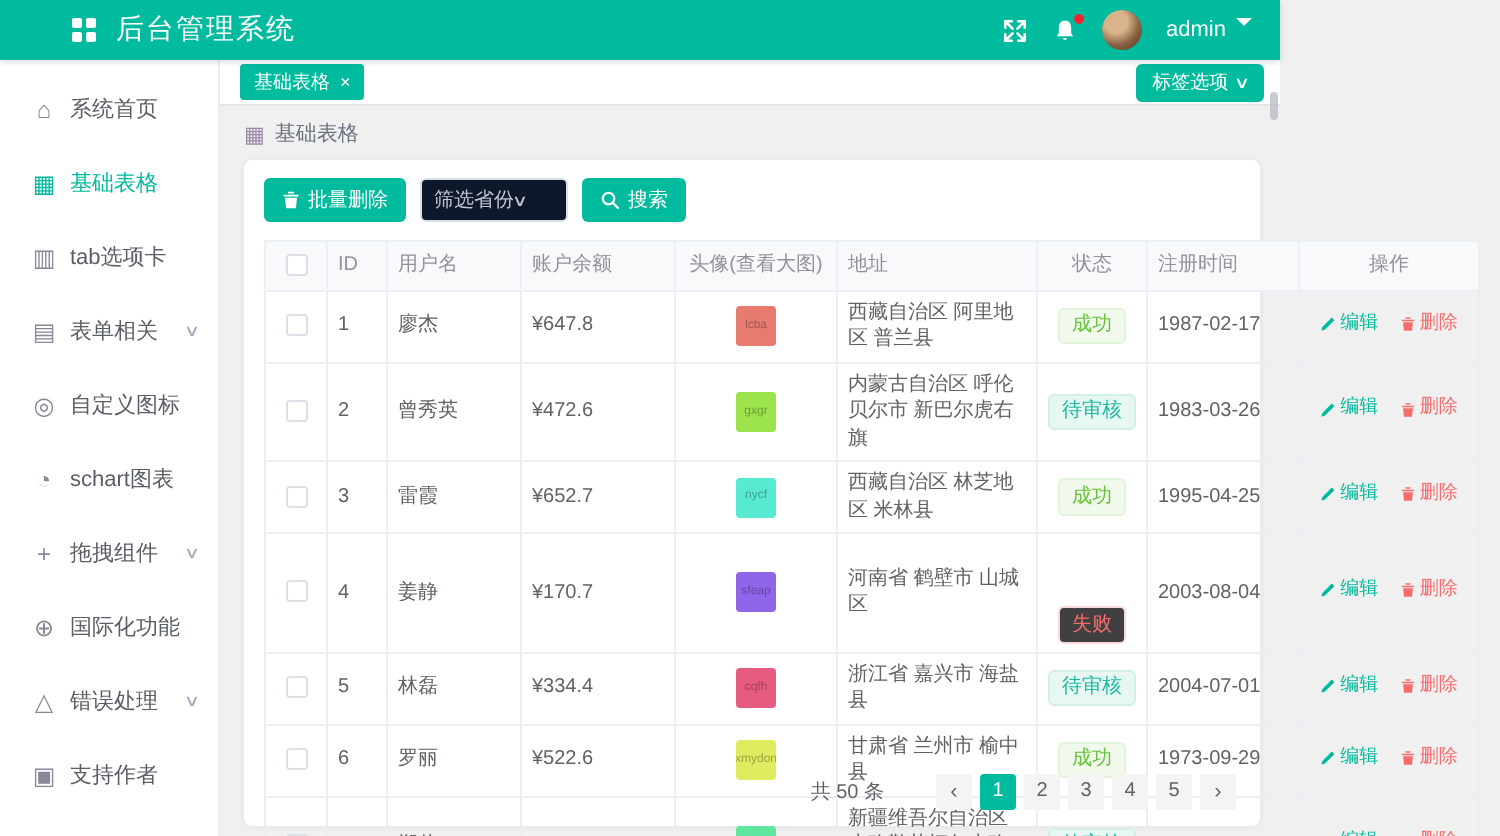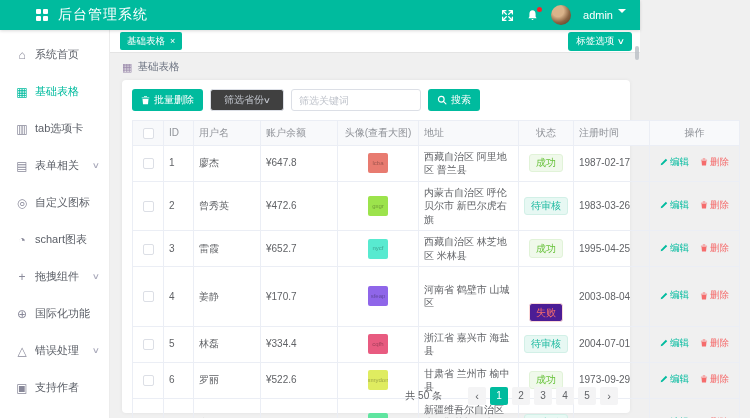--- a/index.html
+++ b/index.html
@@ -41,40 +41,40 @@
   
   .content { flex:1; padding:7px 10px 5px 12px; display:flex; flex-direction:column; min-height:0; }
   .breadcrumb { font-size:10.5px; color:#6b7280; display:flex; align-items:center; gap:5px; margin-bottom:6px; }
   .breadcrumb .bc-icon { color:#98a; font-size:11px; }
   .card { background:#fff; border-radius:4px; box-shadow:0 0 4px rgba(0,0,0,.06); flex:1; padding:9px 10px 6px; display:flex; flex-direction:column; min-height:0; }
 
   
   .toolbar { display:flex; align-items:center; gap:7px; margin-bottom:9px; }
   .btn { border:none; font-family:inherit; font-size:10px; border-radius:3px; height:22px; padding:0 9px; display:flex; align-items:center; gap:4px; cursor:pointer; }
   .btn-primary { background:#00bb9e; color:#fff; }
-  .select-box { width:74px; height:22px; border:1px solid #dcdfe6; border-radius:3px; display:flex; align-items:center; justify-content:center; padding:0 6px; font-size:10px; color:#c0c4cc; background:#404040; cursor:pointer; }
+  .select-box { width:74px; height:22px; border:1px solid #dcdfe6; border-radius:3px; display:flex; align-items:center; justify-content:flex-start; padding:0 6px; font-size:10px; color:#c0c4cc; background:#0f172a; cursor:pointer; }
   .select-box .chev { font-size:8px; color:#c0c4cc; transform:scaleX(1.4); }
   .kw-input { width:130px; height:22px; border:1px solid #dcdfe6; border-radius:3px; font-size:10px; padding:0 7px; color:#606266; font-family:inherit; outline:none; }
   .kw-input::placeholder { color:#c0c4cc; }
 
   
   .tbl-wrap { flex:1; min-height:0; }
   table { width:100%; border-collapse:collapse; table-layout:fixed; font-size:10px; border:1px solid #ebeef5; }
   th, td { border:1px solid #ebeef5; padding:4px 5px; text-align:left; vertical-align:middle; line-height:1.35; }
   th { background:#f8f9fb; color:#909399; font-weight:normal; padding:5px 5px; }
   td { color:#606266; }
   .td-c { text-align:center; }
   .col-check{width:31px;} .col-id{width:30px;} .col-user{width:67px;} .col-bal{width:77px;}
   .col-ava{width:81px;} .col-addr{width:100px;} .col-status{width:55px;} .col-time{width:76px;} .col-ops{width:90px;}
   .checkbox { width:11px; height:11px; border:1px solid #dcdfe6; border-radius:2px; display:inline-block; background:#fff; cursor:pointer; vertical-align:middle; }
   .avatar { width:20px; height:20px; border-radius:2px; margin:0 auto; display:flex; align-items:center; justify-content:center; font-size:6px; color:rgba(0,0,0,.32); cursor:pointer; overflow:hidden; }
   .tag { display:inline-block; font-size:10px; padding:1.5px 6px; border-radius:3px; border:1px solid transparent; }
   .tag-success { background:#f0f9eb; border-color:#e1f3d8; color:#67c23a; }
   .tag-pending { background:#e7f8f3; border-color:#d2f0e7; color:#1db9a0; }
-  .tag-fail { background:#4c1d95; border-color:#fbd9d9; color:#f56c6c;margin-top:32px; }
+  .tag-fail { background:#404040; border-color:#fbd9d9; color:#f56c6c;margin-top:32px; }
   .op { display:inline-flex; align-items:center; gap:2px; font-size:9.5px; cursor:pointer; }
   .op.edit { color:#00bb9e; margin-right:8px; }
   .op.del { color:#f56c6c; }
 
   
   .pagination { display:flex; align-items:center; justify-content:flex-end; gap:4px; padding:6px 2px 2px; font-size:10px; color:#606266; }
   .pg-total { margin-right:22px; }
   .page-btn { min-width:18px; height:18px; line-height:18px; text-align:center; background:#f4f4f5; color:#606266; border-radius:2px; cursor:pointer; padding:0 2px; }
   .page-btn.active { background:#00bb9e; color:#fff; }
   .pg-arrow { font-size:11px; }
@@ -202,21 +202,20 @@
             <button class="btn btn-primary">
               <svg width="9" height="10" viewBox="0 0 12 13" fill="#fff">
                 <path d="M1 3 H11 V4.2 H1 Z M4 1 H8 V2.2 H4 Z M2 5 H10 L9.3 12 H2.7 Z"></path>
               </svg>
               <span>批量删除</span>
             </button>
             <div class="select-box">
               <span>筛选省份</span>
               <span class="chev">∨</span>
             </div>
-            <input class="kw-input" placeholder="筛选关键词" style="">
             <button class="btn btn-primary">
               <svg width="10" height="10" viewBox="0 0 14 14" fill="none" stroke="#fff" stroke-width="1.6" stroke-linecap="round">
                 <circle cx="6" cy="6" r="4"></circle>
                   <path d="M9 9 L12.5 12.5"></path>
               </svg>
               <span>搜索</span>
             </button>
           </div>
 
           <div class="tbl-wrap">

